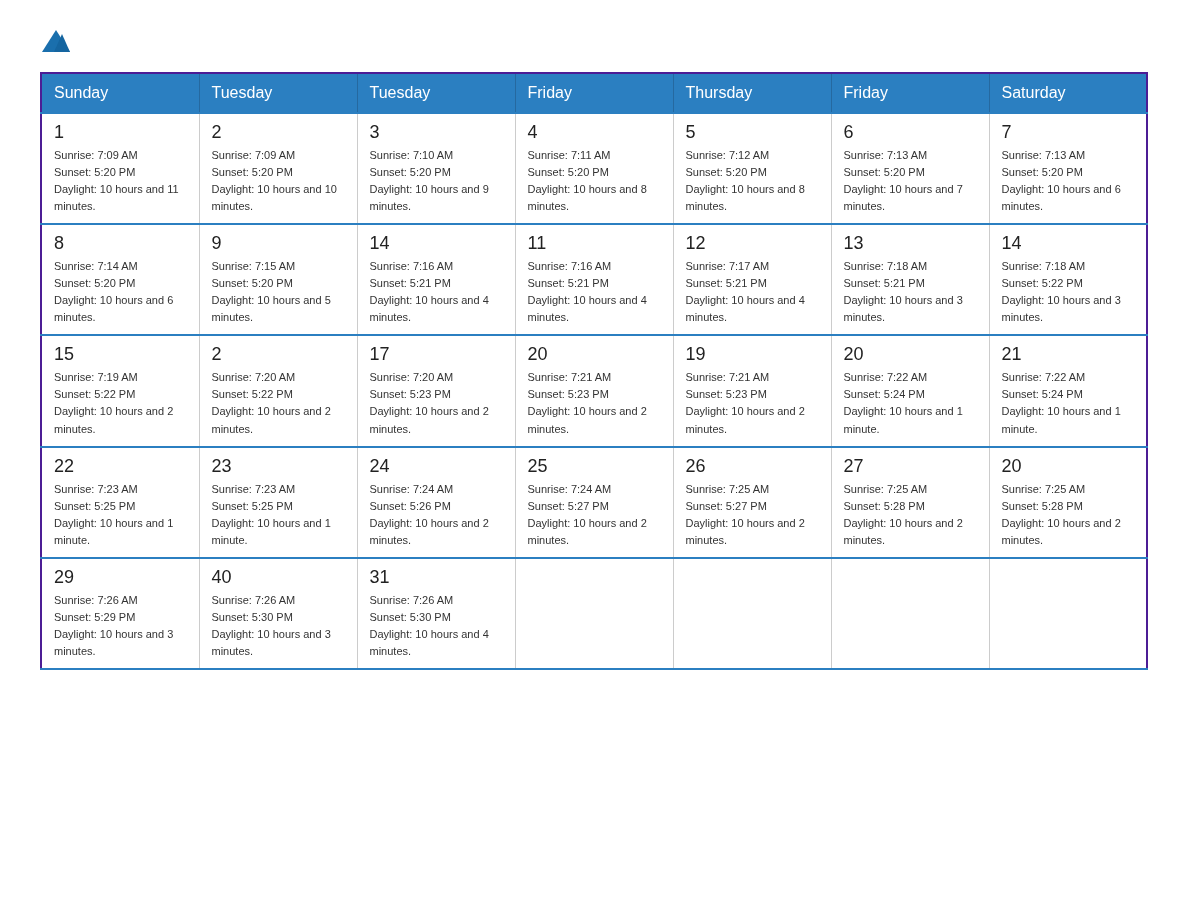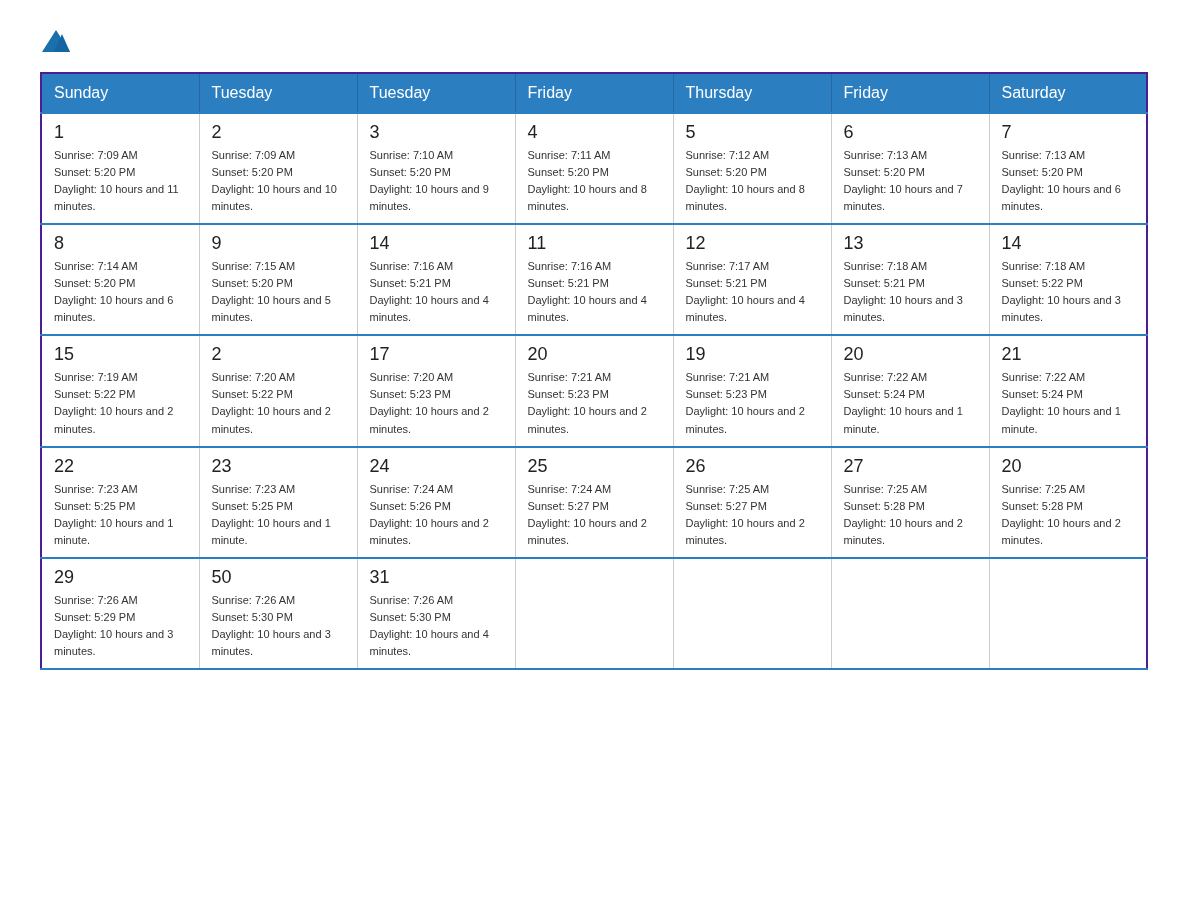--- a/index.html
+++ b/index.html
@@ -250,21 +250,21 @@
           <span class="day-number">20</span>
           <div class="day-info">Sunrise: 7:25 AM<br>Sunset: 5:28 PM<br>Daylight: 10 hours and 2 minutes.</div>
         </td>
       </tr>
       <tr>
         <td>
           <span class="day-number">29</span>
           <div class="day-info">Sunrise: 7:26 AM<br>Sunset: 5:29 PM<br>Daylight: 10 hours and 3 minutes.</div>
         </td>
         <td>
-          <span class="day-number">50</span>
+          <span class="day-number">40</span>
           <div class="day-info">Sunrise: 7:26 AM<br>Sunset: 5:30 PM<br>Daylight: 10 hours and 3 minutes.</div>
         </td>
         <td>
           <span class="day-number">31</span>
           <div class="day-info">Sunrise: 7:26 AM<br>Sunset: 5:30 PM<br>Daylight: 10 hours and 4 minutes.</div>
         </td>
         <td class="empty-cell"></td>
         <td class="empty-cell"></td>
         <td class="empty-cell"></td>
         <td class="empty-cell"></td>

